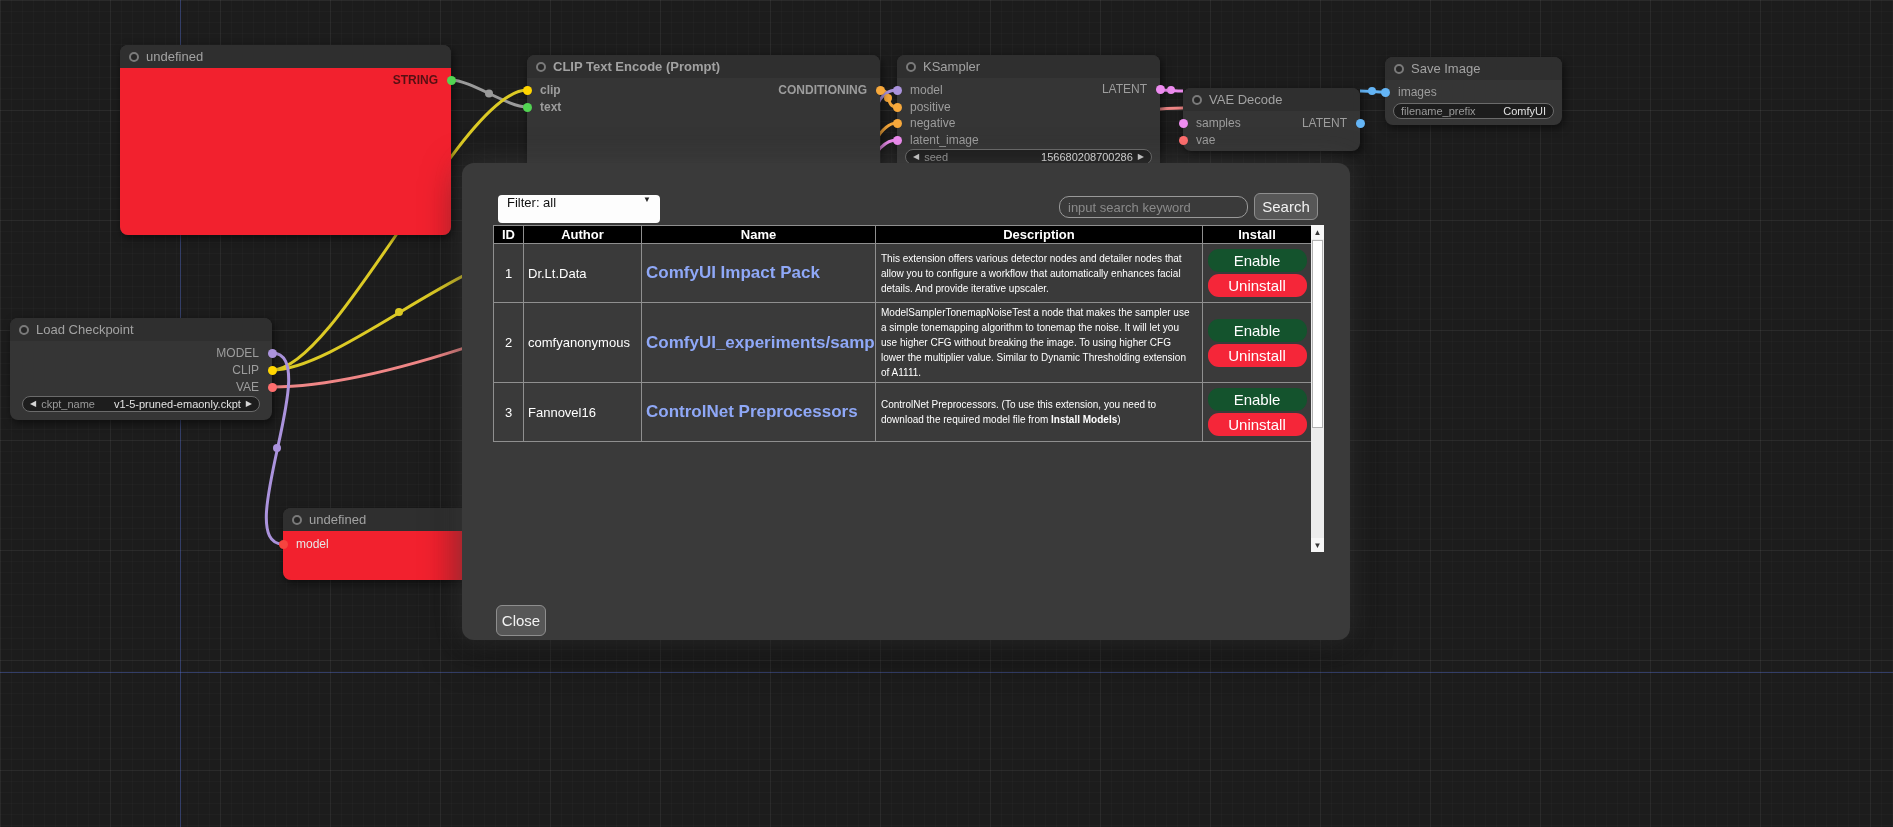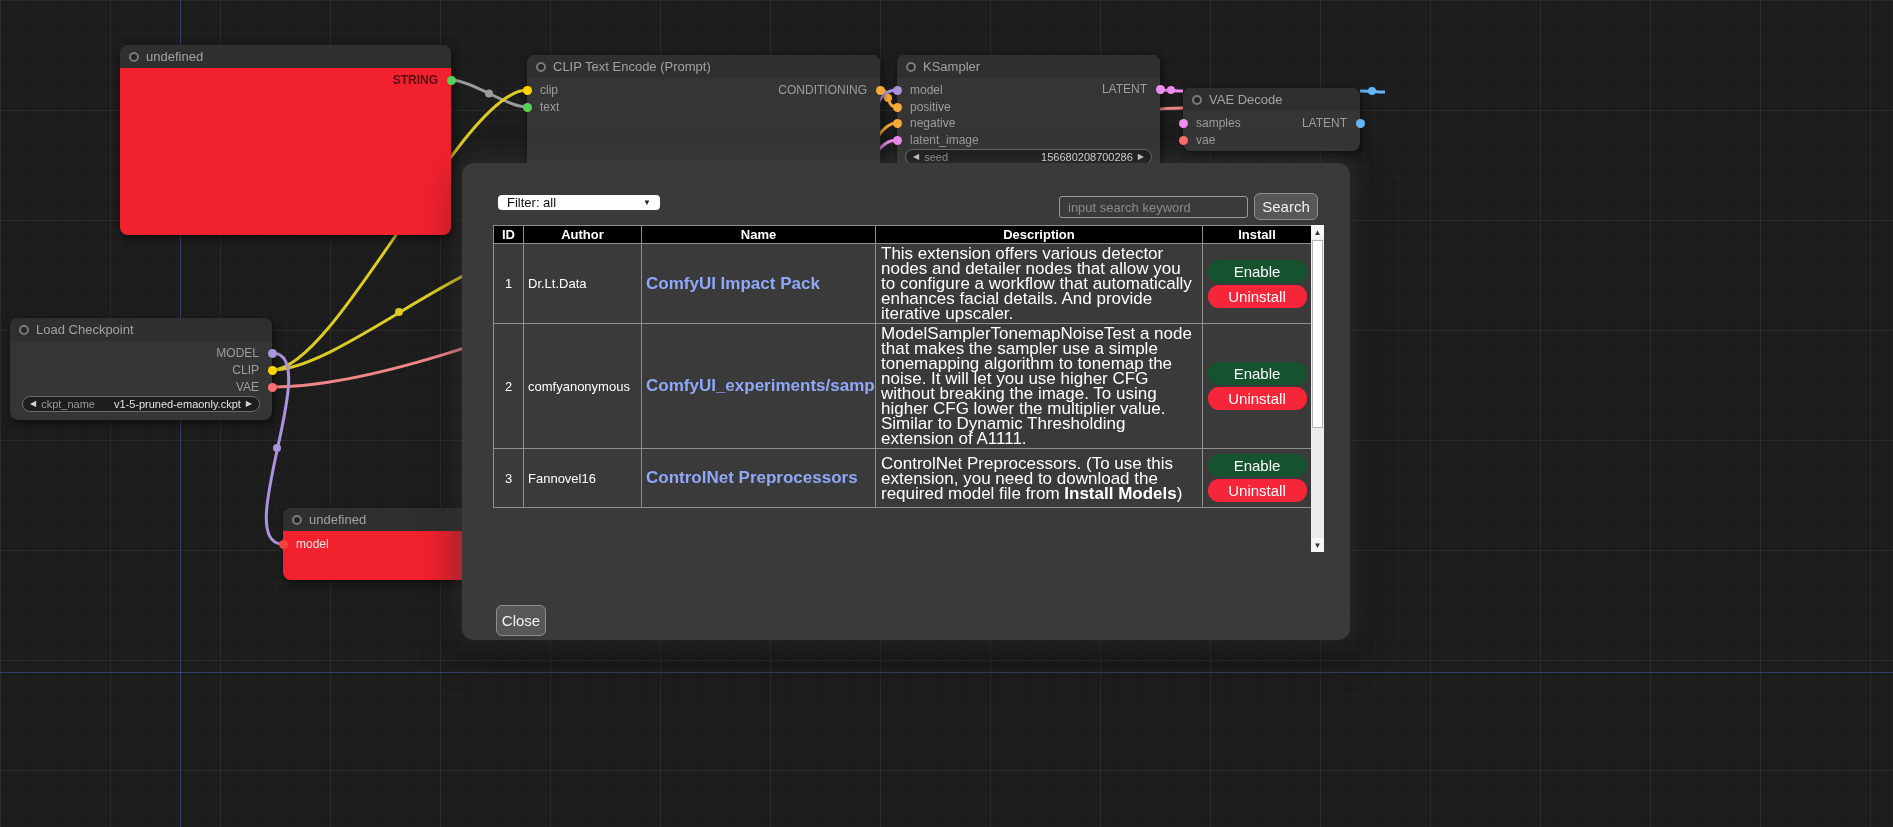--- a/index.html
+++ b/index.html
@@ -35,36 +35,36 @@
   .slabel.on-red-dark{color:rgba(25,10,10,.72);font-weight:bold;}
   .slabel.on-red-light{color:#e6e6e6;}
   .widget{position:absolute;height:16px;background:#1d1d1d;border:1px solid #6b6b6b;border-radius:9px;display:flex;align-items:center;gap:5px;padding:0 7px;font-size:11px;color:#cfcfcf;}
   .warr{font-size:8px;color:#d5d5d5;line-height:1;flex:0 0 auto;}
   .wname{color:#9a9a9a;white-space:nowrap;}
   .wval{margin-left:auto;color:#e2e2e2;white-space:nowrap;}
 
   
   .dialog{position:absolute;left:462px;top:163px;width:888px;height:477px;background:#3a3a3a;border-radius:12px;
     box-shadow:0 0 30px rgba(235,235,235,.15),0 10px 38px rgba(0,0,0,.6);z-index:20;}
-  .filter-select{position:absolute;left:36px;top:32px;width:162px;height:15px;background:#fdfdfd;border-radius:4px;display:flex;align-items:center;padding:0 9px;font-size:13px;color:#111;cursor:pointer;}
+  .filter-select{position:absolute;left:36px;top:32px;width:162px;height:28px;background:#fdfdfd;border-radius:4px;display:flex;padding:0 9px;font-size:13px;color:#111;cursor:pointer;}
   .filter-caret{margin-left:auto;font-size:8px;color:#222;}
-  .search-input{position:absolute;left:597px;top:33px;width:189px;height:22px;background:#3a3a3a;border:1px solid #999;border-radius:3px;color:#ddd;font-size:13px;padding:0 8px;font-family:inherit;}
+  .search-input{position:absolute;left:597px;top:33px;width:189px;height:22px;background:#3a3a3a;border:1px solid #999;border-radius:10px;color:#ddd;font-size:13px;padding:0 8px;font-family:inherit;}
   .search-input::placeholder{color:#8a8a8a;}
   .btn-gray{position:absolute;background:#575757;border:1px solid #8e8e8e;border-radius:6px;color:#f2f2f2;font-size:14px;font-family:inherit;display:flex;align-items:center;justify-content:center;cursor:pointer;}
   .btn-search{left:792px;top:30px;width:64px;height:27px;font-size:15px;}
   .btn-close{left:34px;top:442px;width:50px;height:31px;font-size:15px;}
 
   table.ext-table{position:absolute;left:31px;top:62px;width:818px;border-collapse:collapse;table-layout:fixed;}
   .ext-table th{background:#000;color:#fff;font-size:13px;font-weight:bold;height:18px;border:1px solid #8f8f8f;padding:0 3px;margin-left:20px;}
   .ext-table td{border:1px solid #8f8f8f;color:#fff;vertical-align:middle;padding:2px 4px;background:transparent;}
   td.c-id{text-align:center;font-size:13px;}
   td.c-author{font-size:13px;}
   td.c-name{overflow:hidden;}
   .name-link{font-size:17px;font-weight:bold;color:#8fa8f7;white-space:nowrap;cursor:pointer;}
-  td.c-desc{font-size:17px;line-height:15px;padding:2px 5px;}
+  td.c-desc{font-size:10px;line-height:15px;padding:2px 5px;}
   td.c-install{text-align:center;padding:3px 4px;}
   .btn-enable,.btn-uninstall{display:block;margin:2px auto;width:99px;height:23px;border:none;border-radius:11px;color:#fff;font-size:15px;font-family:inherit;cursor:pointer;line-height:1;}
   .btn-enable{background:#14532d;}
   .btn-uninstall{background:#f52639;text-align:center;}
 
   .scrollbar{position:absolute;left:849px;top:62px;width:13px;height:327px;background:#ececec;}
   .sb-btn{position:absolute;left:0;width:13px;height:14px;background:#f6f6f6;display:flex;align-items:center;justify-content:center;font-size:8px;color:#333;cursor:pointer;}
   .sb-up{top:0;}
   .sb-down{bottom:0;}
   .sb-thumb{position:absolute;left:1px;top:15px;width:11px;height:188px;background:#fff;border:1px solid #b2b2b2;cursor:pointer;}
@@ -105,21 +105,21 @@
       <span class="ndot"></span>
       <span>undefined</span>
     </div>
     <div class="nbody-red"></div>
     <div class="slot out" style="top:28px;">
       <span class="slabel on-red-dark">STRING</span>
       <span class="dot" style="background:#52d452;"></span>
     </div>
   </div>
 
-  <div class="node" style="left:527px;top:55px;width:353px;height:160px;">
+  <div class="node" style="left:527px;top:55px;width:353px;height:160px;font-weight:bold;">
     <div class="ntitle">
       <span class="ndot"></span>
       <span>CLIP Text Encode (Prompt)</span>
     </div>
     <div class="slot in" style="top:28px;">
       <span class="dot" style="background:#ffd500;"></span>
       <span class="slabel">clip</span>
     </div>
     <div class="slot in" style="top:45px;">
       <span class="dot" style="background:#52d452;"></span>
@@ -176,20 +176,34 @@
     <div class="slot in" style="top:45px;">
       <span class="dot" style="background:#ff6e6e;"></span>
       <span class="slabel">vae</span>
     </div>
     <div class="slot out" style="top:28px;">
       <span class="slabel">LATENT</span>
       <span class="dot" style="background:#64b5f6;"></span>
     </div>
   </div>
 
+  <div class="node" style="left:1385px;top:57px;width:177px;height:68px;">
+    <div class="ntitle">
+      <span class="ndot"></span>
+      <span>Save Image</span>
+    </div>
+    <div class="slot in" style="top:28px;">
+      <span class="dot" style="background:#64b5f6;"></span>
+      <span class="slabel">images</span>
+    </div>
+    <div class="widget" style="left:8px;right:8px;top:46px;">
+      <span class="wname">filename_prefix</span>
+      <span class="wval">ComfyUI</span>
+    </div>
+  </div>
 
   <div class="node" style="left:10px;top:318px;width:262px;height:102px;">
     <div class="ntitle">
       <span class="ndot"></span>
       <span>Load Checkpoint</span>
     </div>
     <div class="slot out" style="top:28px;">
       <span class="slabel">MODEL</span>
       <span class="dot" style="background:#ab93dd;"></span>
     </div>

